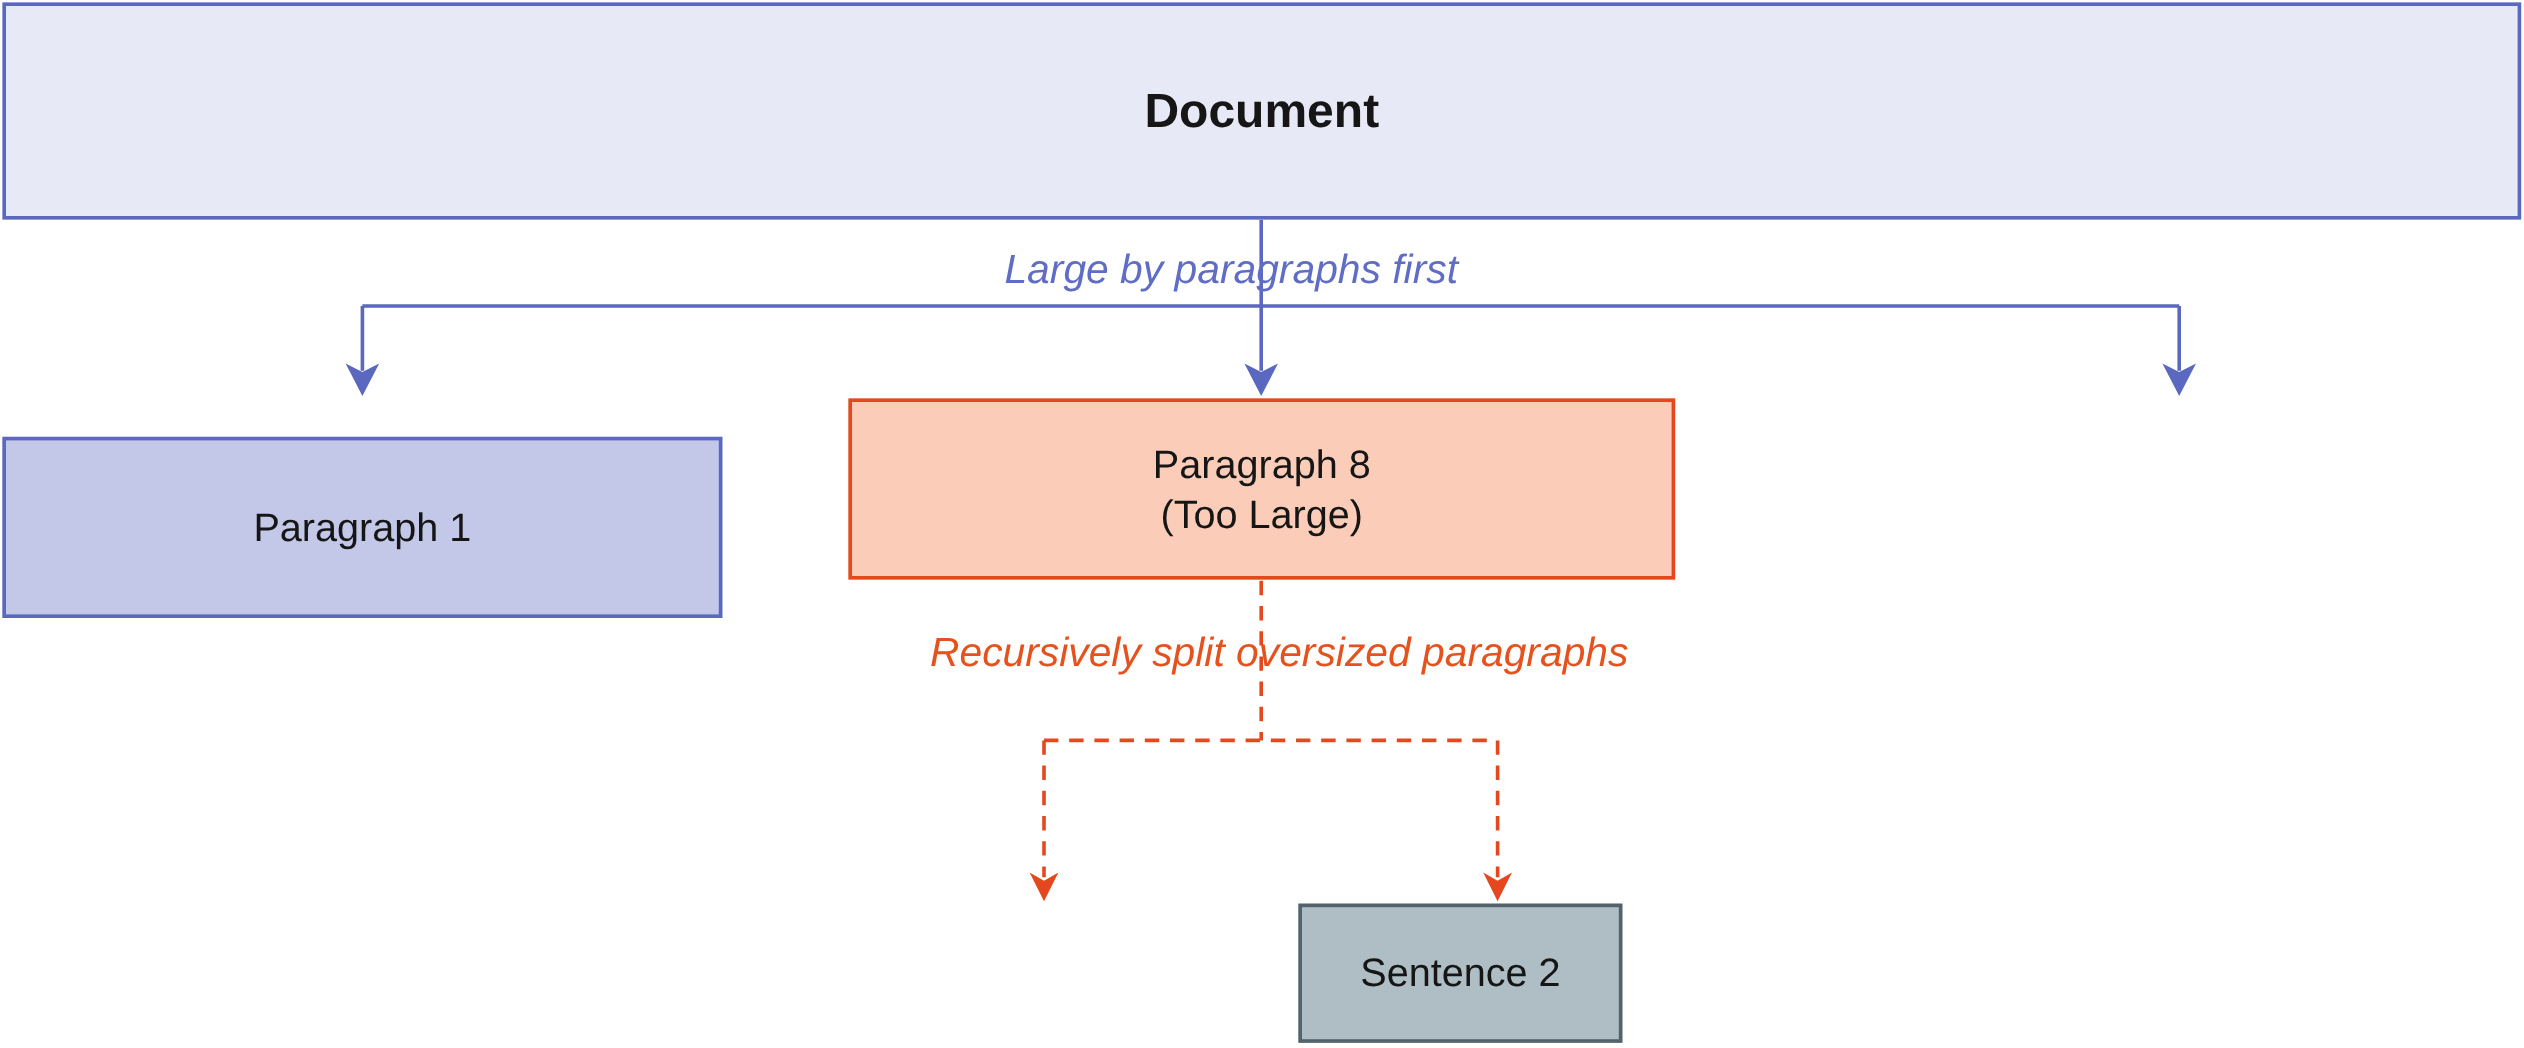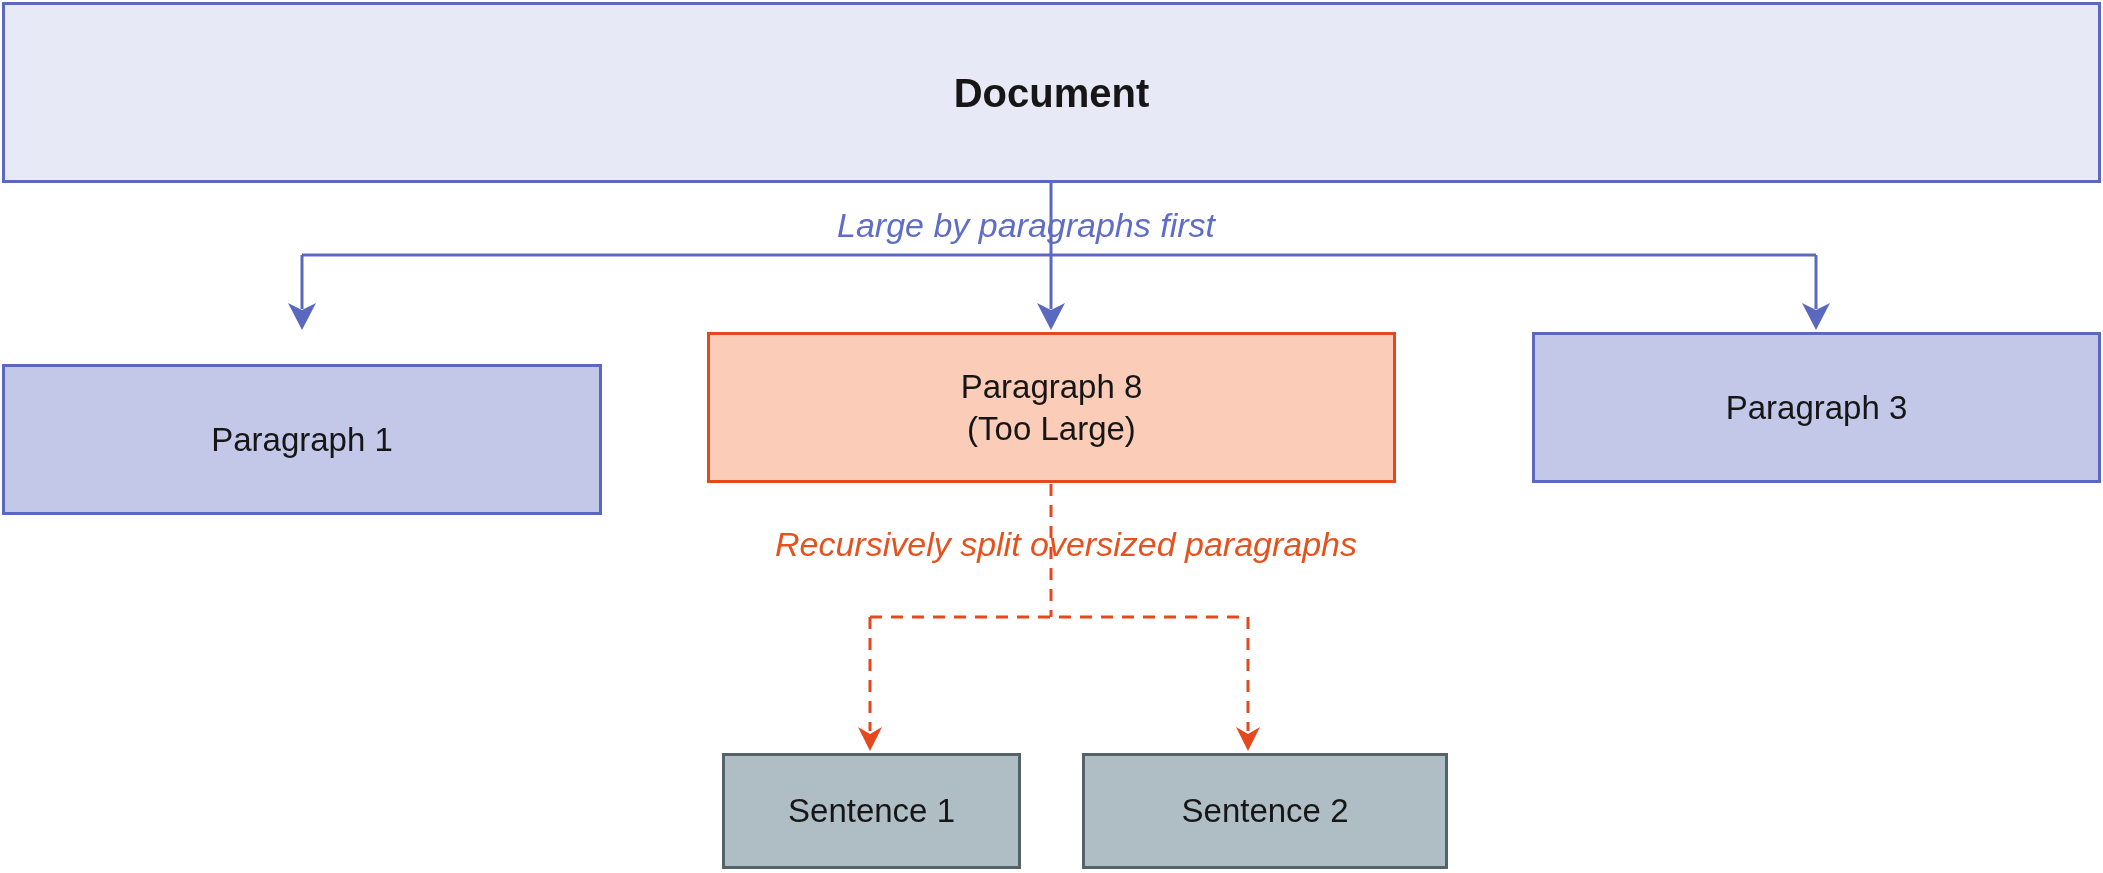--- a/index.html
+++ b/index.html
@@ -68,21 +68,21 @@
     background: var(--warning-fill);
     border-color: var(--warning-border);
   }
   .node-paragraph3 { left: 1532px; width: 569px; }
   .node-sentence {
     top: 753px; height: 116px;
     background: var(--sentence-fill);
     border: 3px solid var(--sentence-border);
   }
   .node-sentence1 { left: 722px;  width: 299px; }
-  .node-sentence2 { left: 1082px; width: 366px; }
+  .node-sentence2 { left: 1082px; width: 270px; }
 
   .annotation {
     position: absolute;
     white-space: nowrap;
     font-style: italic;
     font-size: 34px;
     line-height: 40px;
     transform: translateX(-50%);
   }
   .annotation-split     { left: 1026px; top: 205px; color: var(--blue-label); }
@@ -117,27 +117,21 @@
 
   <div class="node node-paragraph node-paragraph1">
     <span>Paragraph 1</span>
   </div>
 
   <div class="node node-paragraph node-paragraph2">
     <span>Paragraph 8</span>
     <span>(Too Large)</span>
   </div>
 
-  <div class="node node-paragraph node-paragraph3">
-    <span>Paragraph 3</span>
-  </div>
 
-  <div class="node node-sentence node-sentence1">
-    <span>Sentence 1</span>
-  </div>
 
   <div class="node node-sentence node-sentence2">
     <span>Sentence 2</span>
   </div>
 
   <div class="annotation annotation-split">Large by paragraphs first</div>
 
   <div class="annotation annotation-recursive">Recursively split oversized paragraphs</div>
 
 </div>

